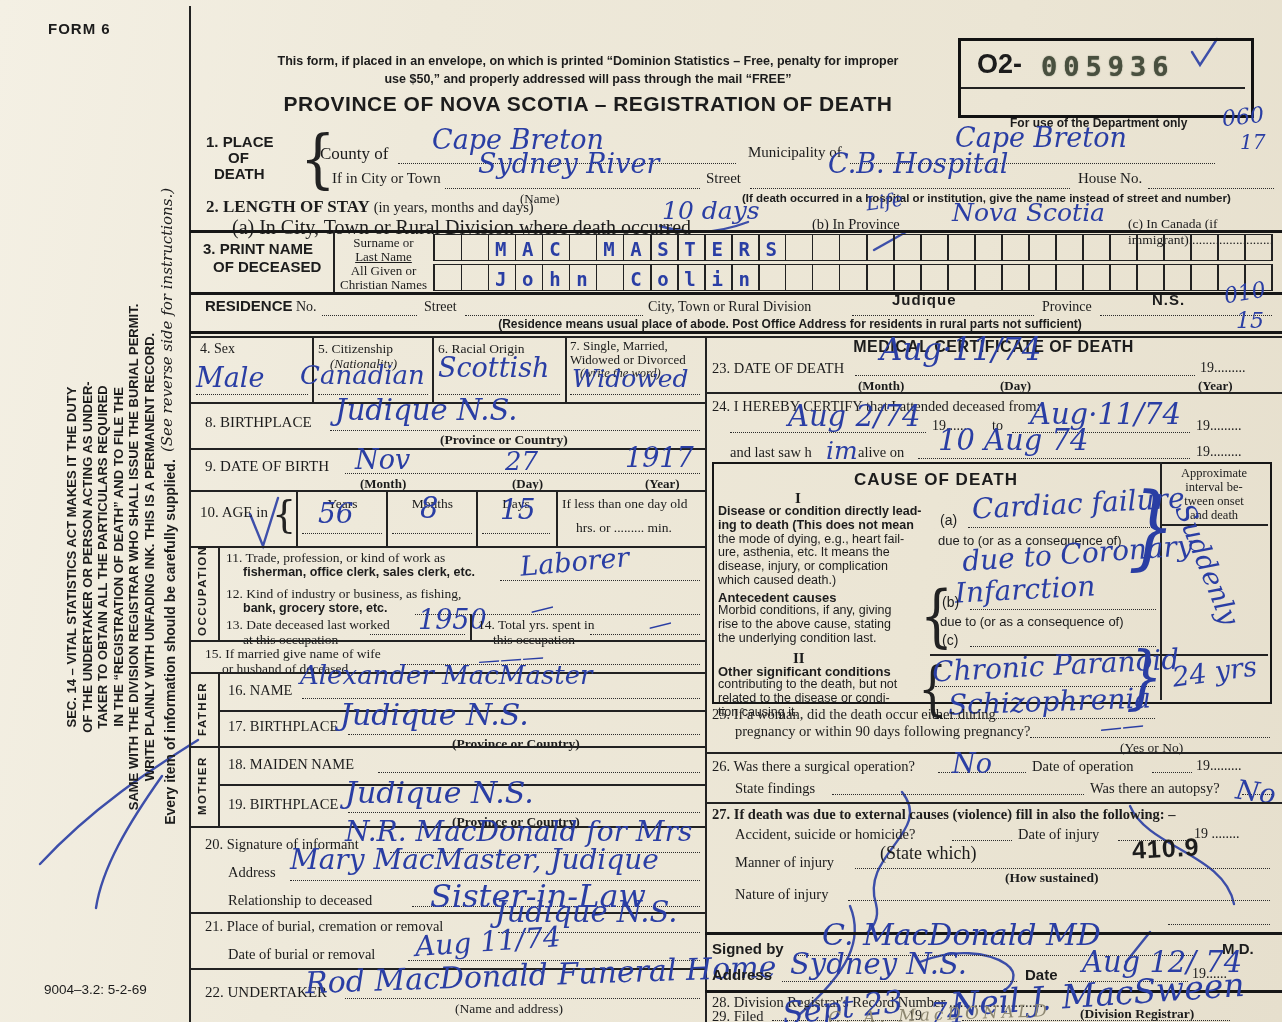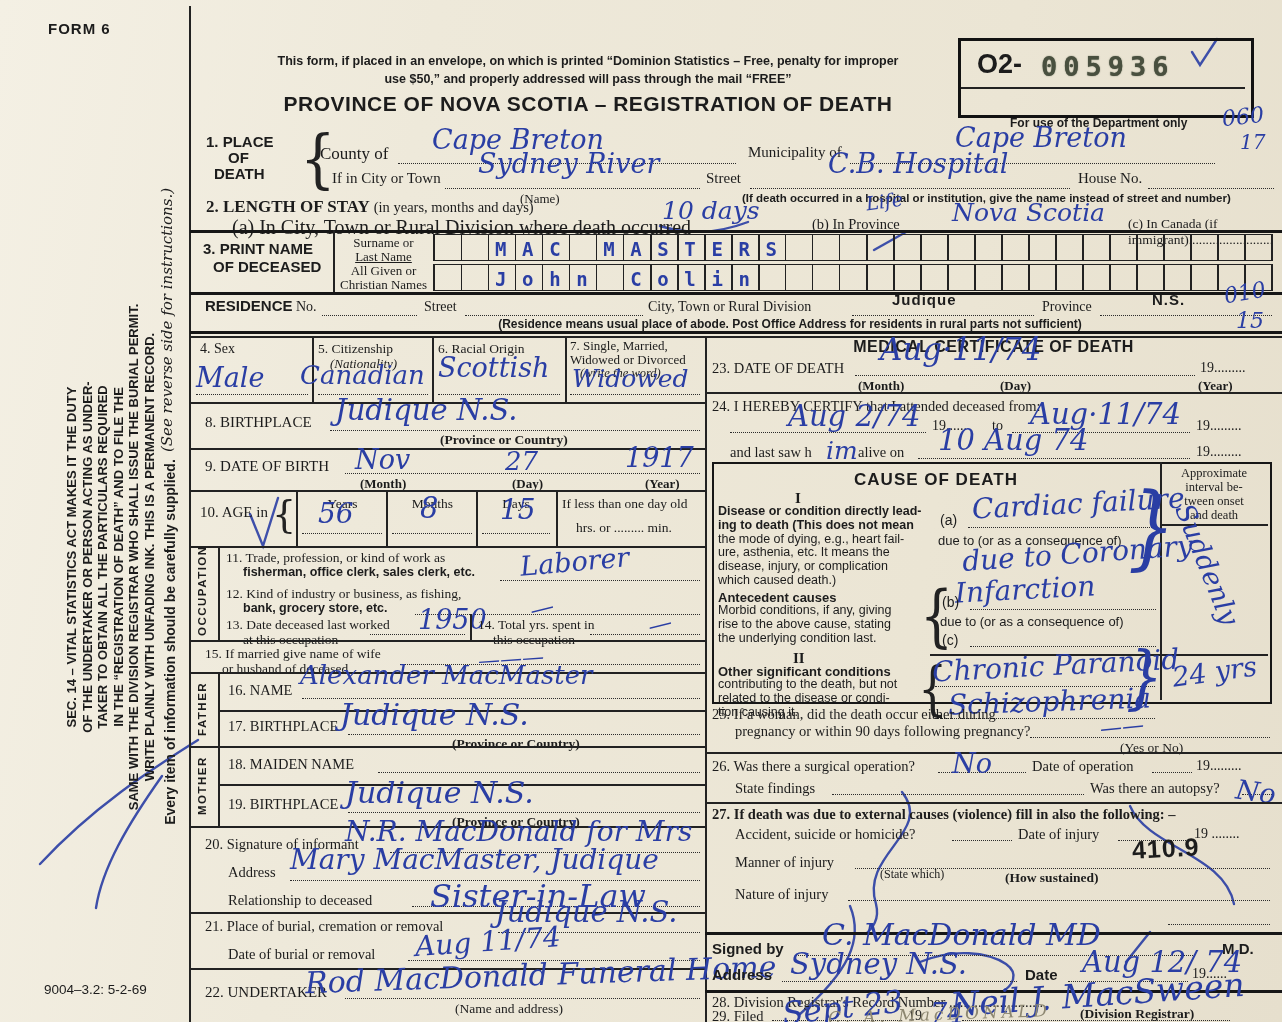--- a/index.html
+++ b/index.html
@@ -388,21 +388,21 @@
   <div class="a" style="left:735px;top:780px;font-size:14.5px">State findings</div>
   <div class="a dot" style="left:832px;top:794px;width:252px"></div>
   <div class="a" style="left:1090px;top:780px;font-size:14.5px">Was there an autopsy?</div>
   <div class="a dot" style="left:1242px;top:794px;width:30px"></div>
   <div class="a hw" style="left:1236px;top:778px;font-size:27px;transform:rotate(8deg)">No</div>
   <div class="a hln" style="left:705px;top:802px;width:577px"></div>
 
   <div class="a b" style="left:712px;top:806px;font-size:14.5px">27. If death was due to external causes (violence) fill in also the following: –</div>
   <div class="a" style="left:735px;top:826px;font-size:14.5px">Accident, suicide or homicide?</div>
   <div class="a dot" style="left:952px;top:840px;width:60px"></div>
-  <div class="a" style="left:880px;top:867px;font-size:12px">(State which)</div>
+  <div class="a" style="left:880px;top:843px;font-size:18px">(State which)</div>
   <div class="a" style="left:1018px;top:826px;font-size:14.5px">Date of injury</div>
   <div class="a dot" style="left:1118px;top:840px;width:70px"></div>
   <div class="a" style="left:1194px;top:826px;font-size:14px">19 ........</div>
   <div class="a" style="left:735px;top:854px;font-size:14.5px">Manner of injury</div>
   <div class="a dot" style="left:855px;top:868px;width:415px"></div>
   <div class="a b sans" style="left:1132px;top:834px;font-size:25px;letter-spacing:1px;transform:rotate(-3deg)">410.9</div>
   <div class="a b" style="left:1005px;top:870px;font-size:13.5px">(How sustained)</div>
   <div class="a" style="left:735px;top:886px;font-size:14.5px">Nature of injury</div>
   <div class="a dot" style="left:848px;top:900px;width:422px"></div>
   <div class="a dot" style="left:1168px;top:924px;width:102px"></div>

